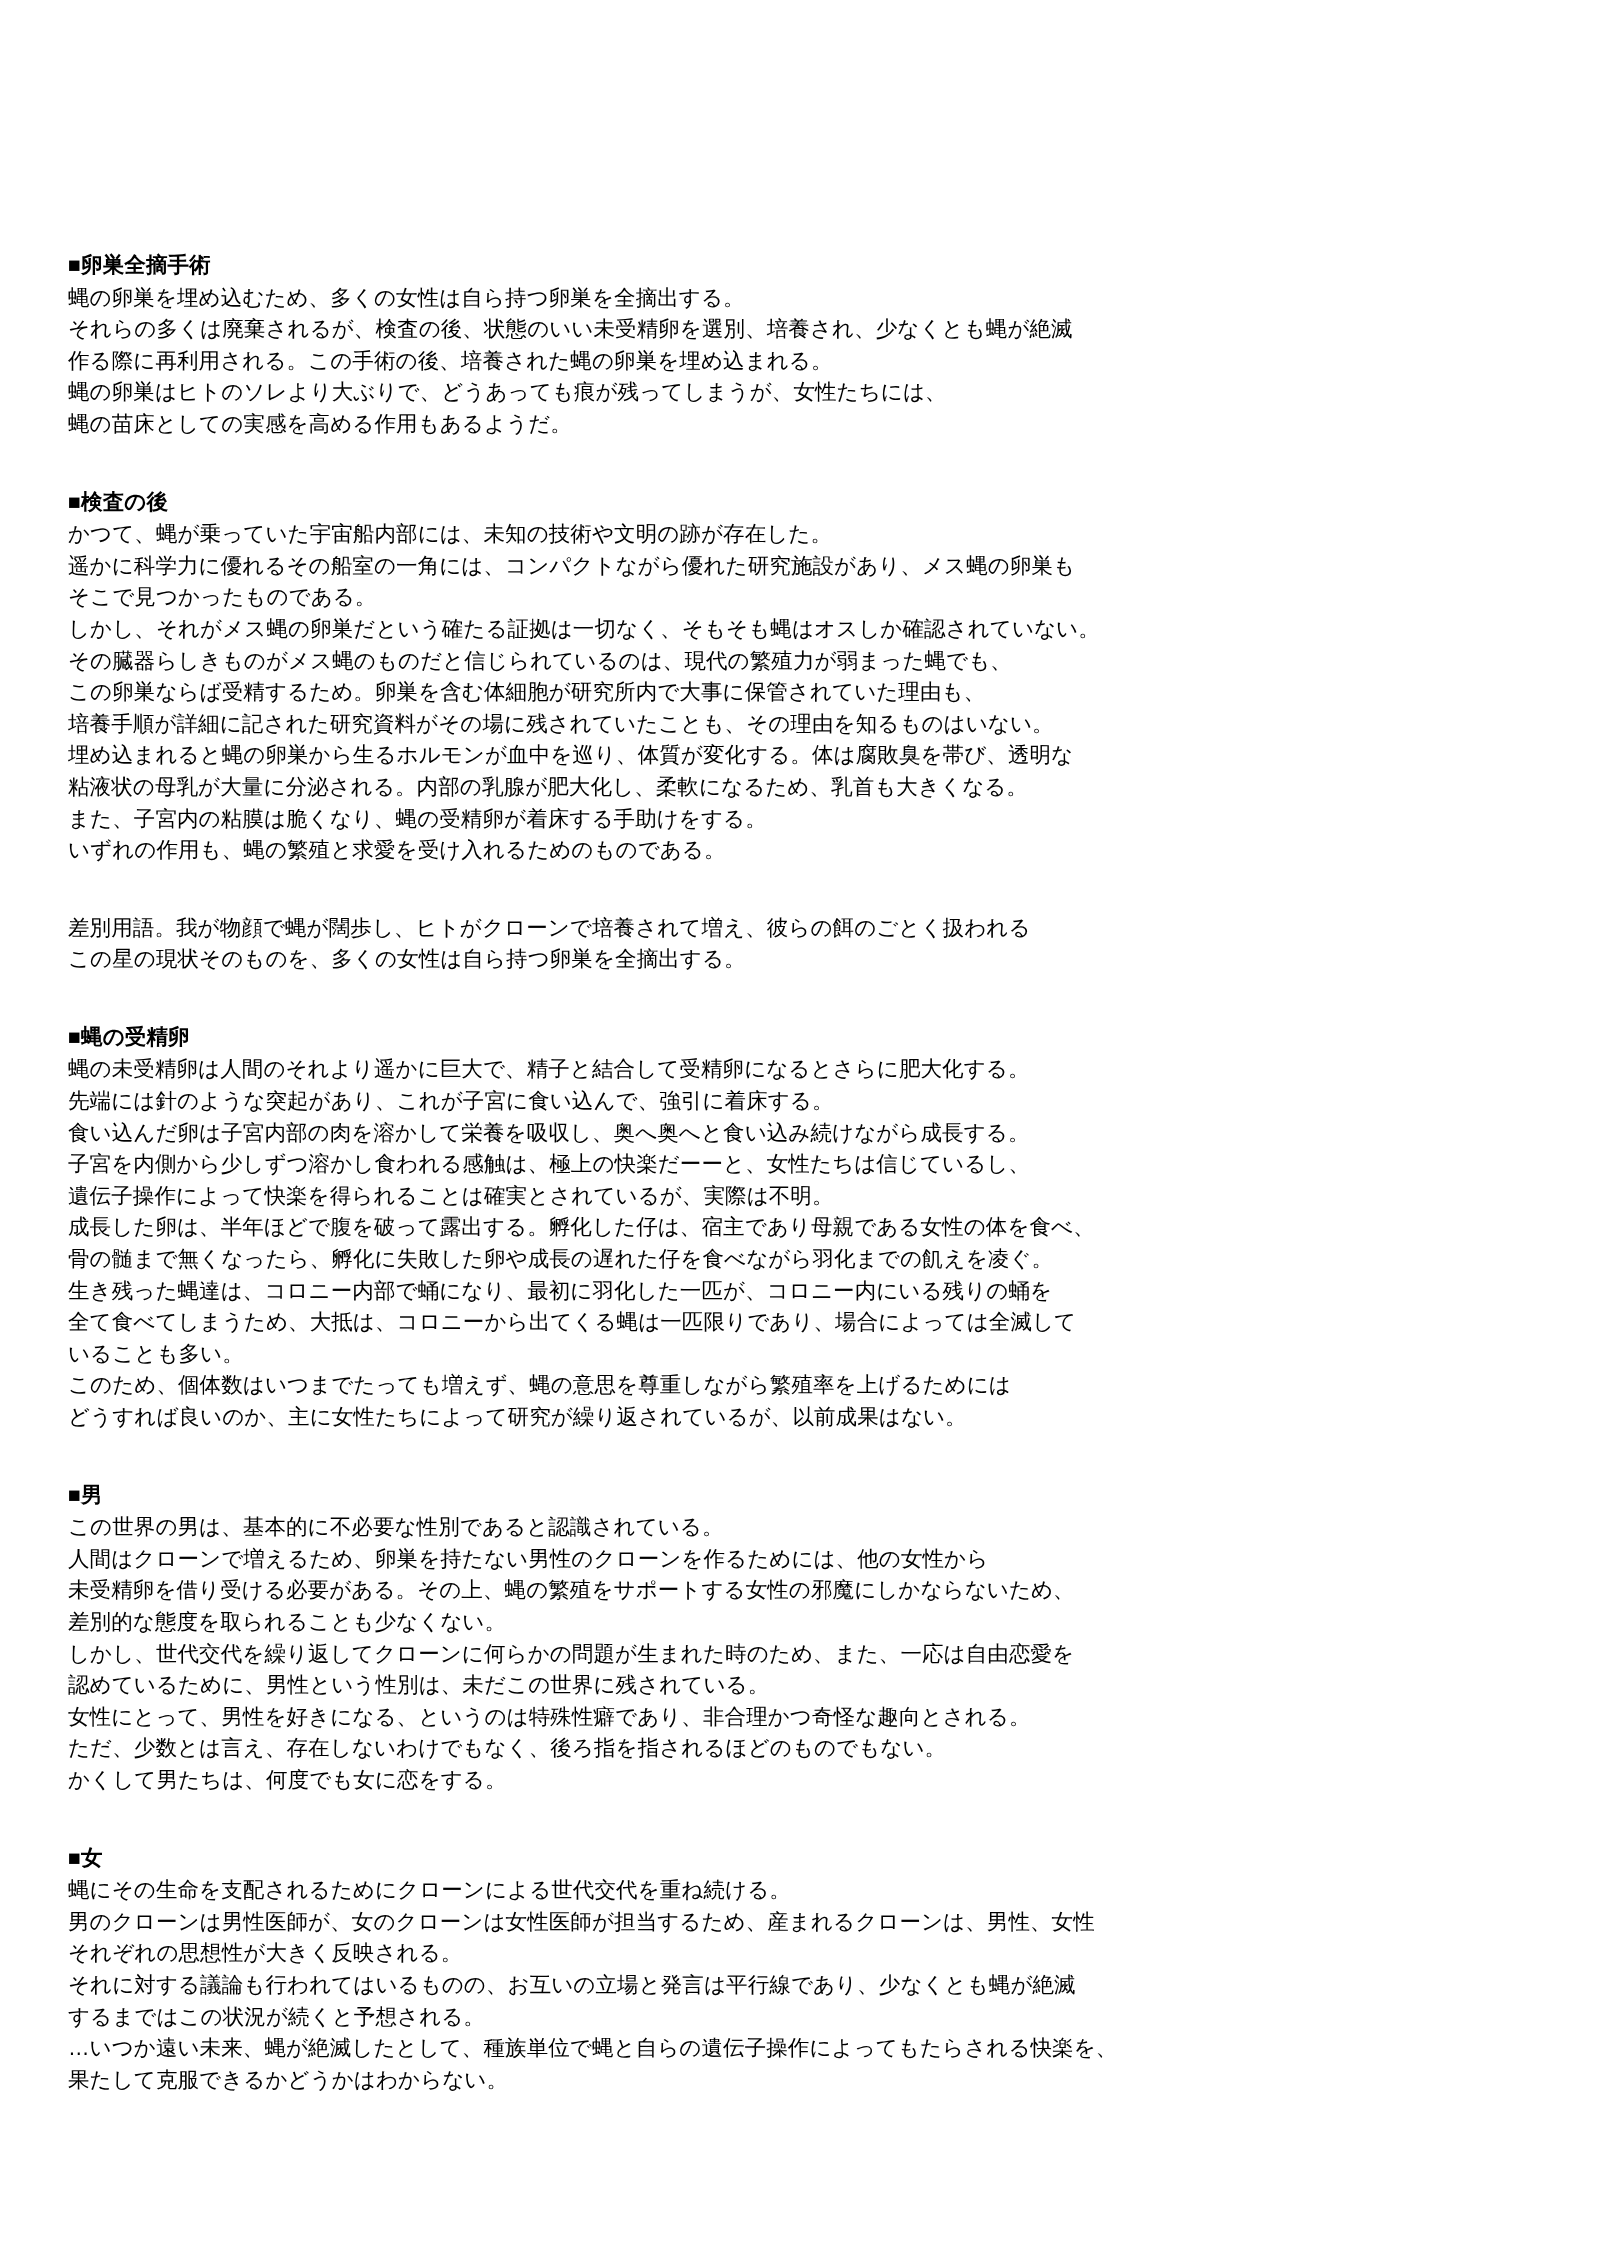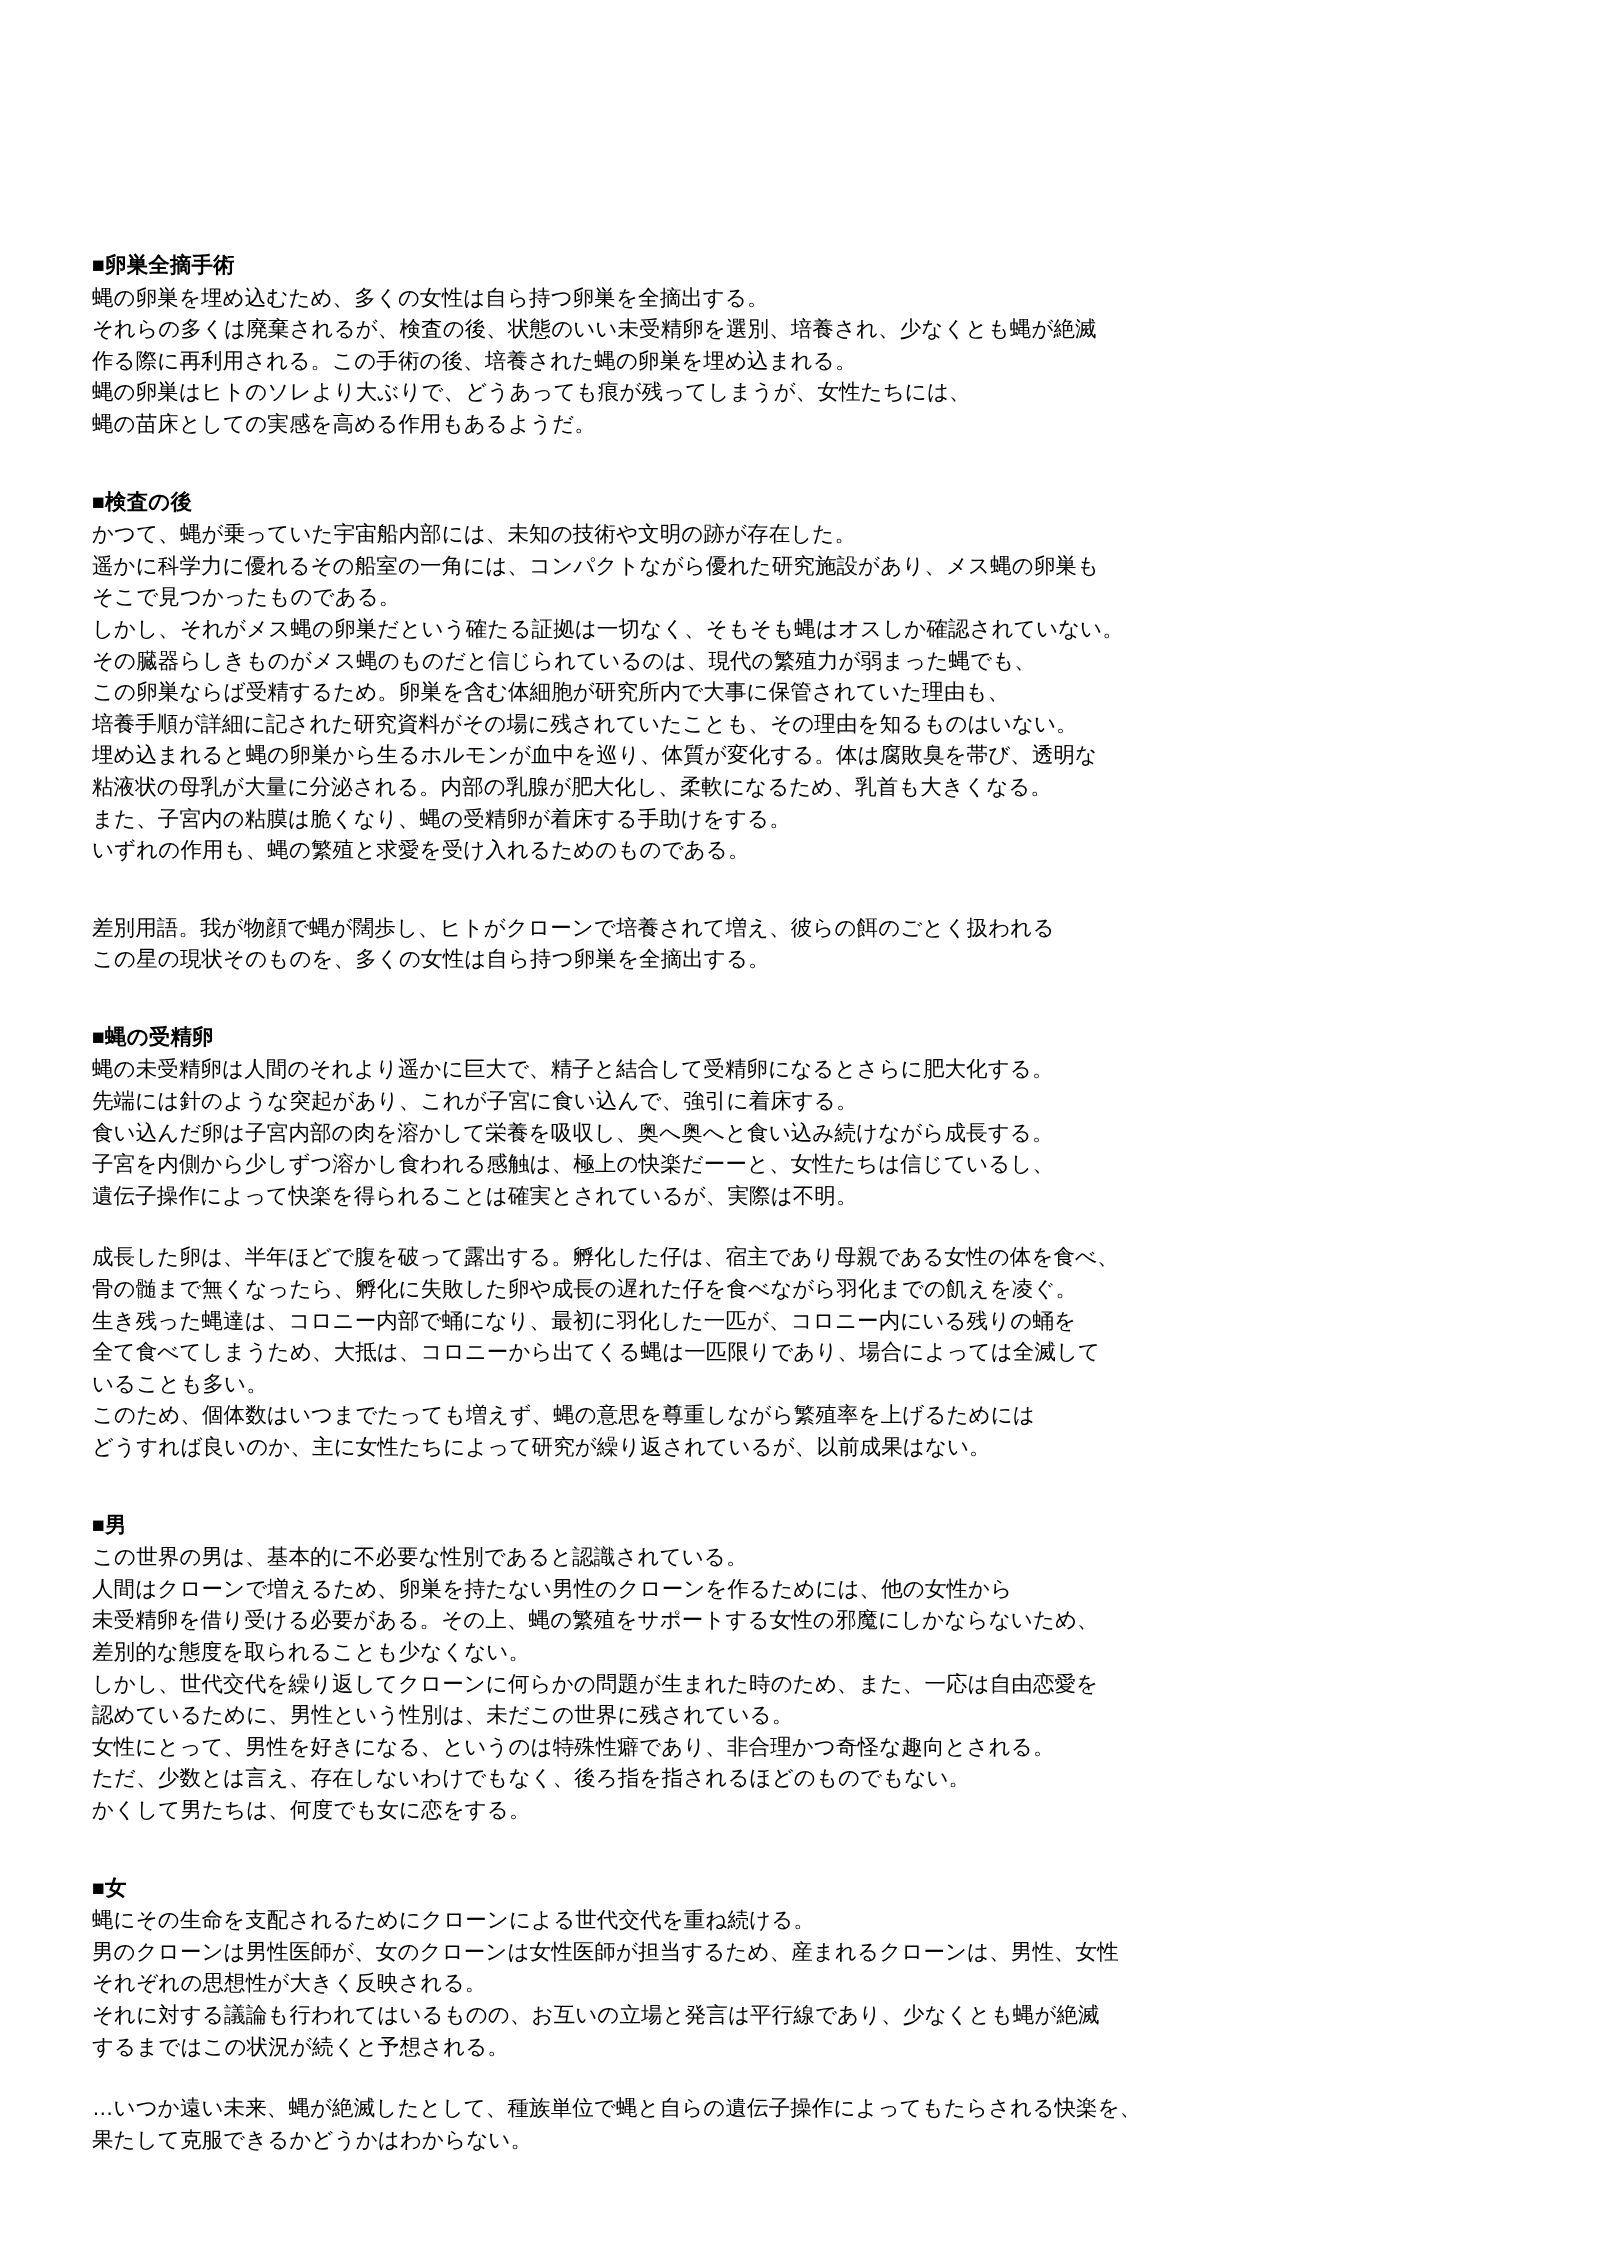--- a/index.html
+++ b/index.html
@@ -12,21 +12,21 @@
     height: 2259px;
     font-family: "Liberation Sans", "DejaVu Sans", sans-serif;
     color: #000000;
     overflow: hidden;
   }
   .page {
     position: relative;
     width: 1600px;
     height: 2259px;
     box-sizing: border-box;
-    padding: 250px 150px 0 92px;
+    padding: 250px 150px 0 68px;
     background: #ffffff;
   }
   .doc {
     font-size: 21.5px;
     line-height: 1.47;
     letter-spacing: 0.1px;
   }
   .section {
     margin-bottom: 46px;
   }
@@ -42,21 +42,20 @@
   }
   .para {
     margin: 0;
     white-space: pre-wrap;
     font-weight: 400;
   }
   .para + .para {
     margin-top: 0;
   }
   .para.gap {
-    margin-top: 30px;
   }
 </style>
 </head>
 <body>
 
 <div class="page">
   <div class="doc">
 
     <section class="section">
       <h2 class="heading">■卵巣全摘手術</h2>

